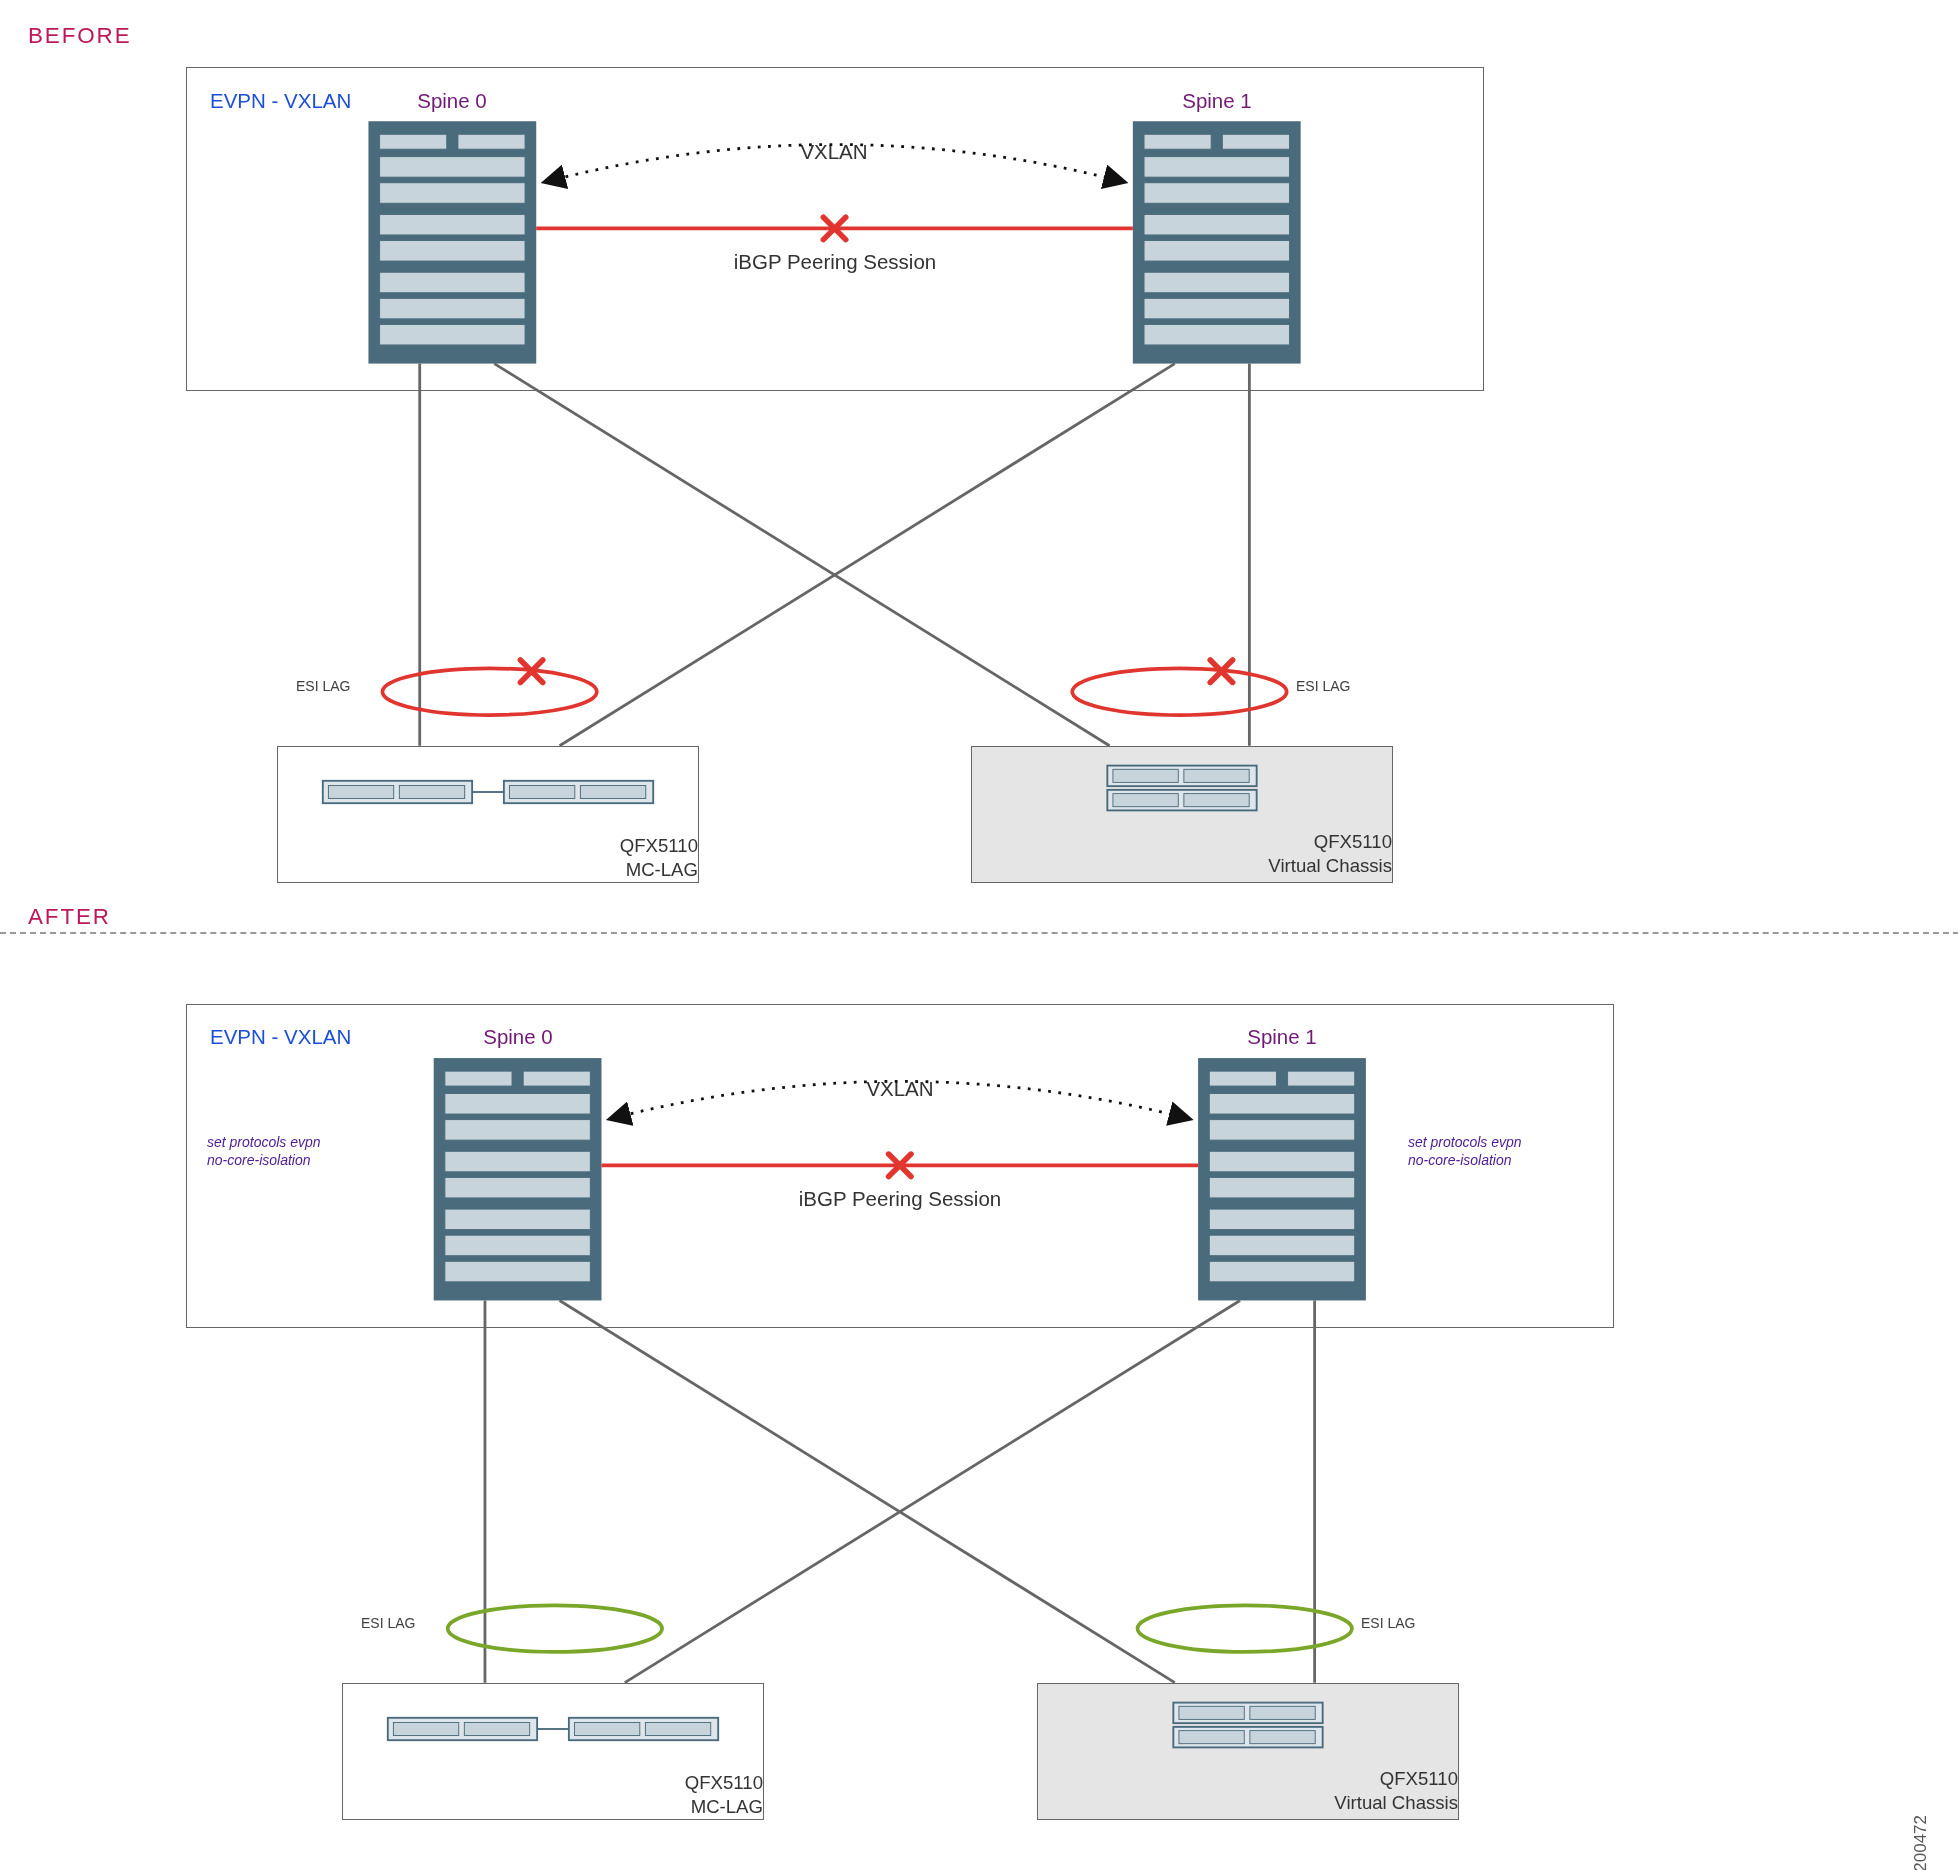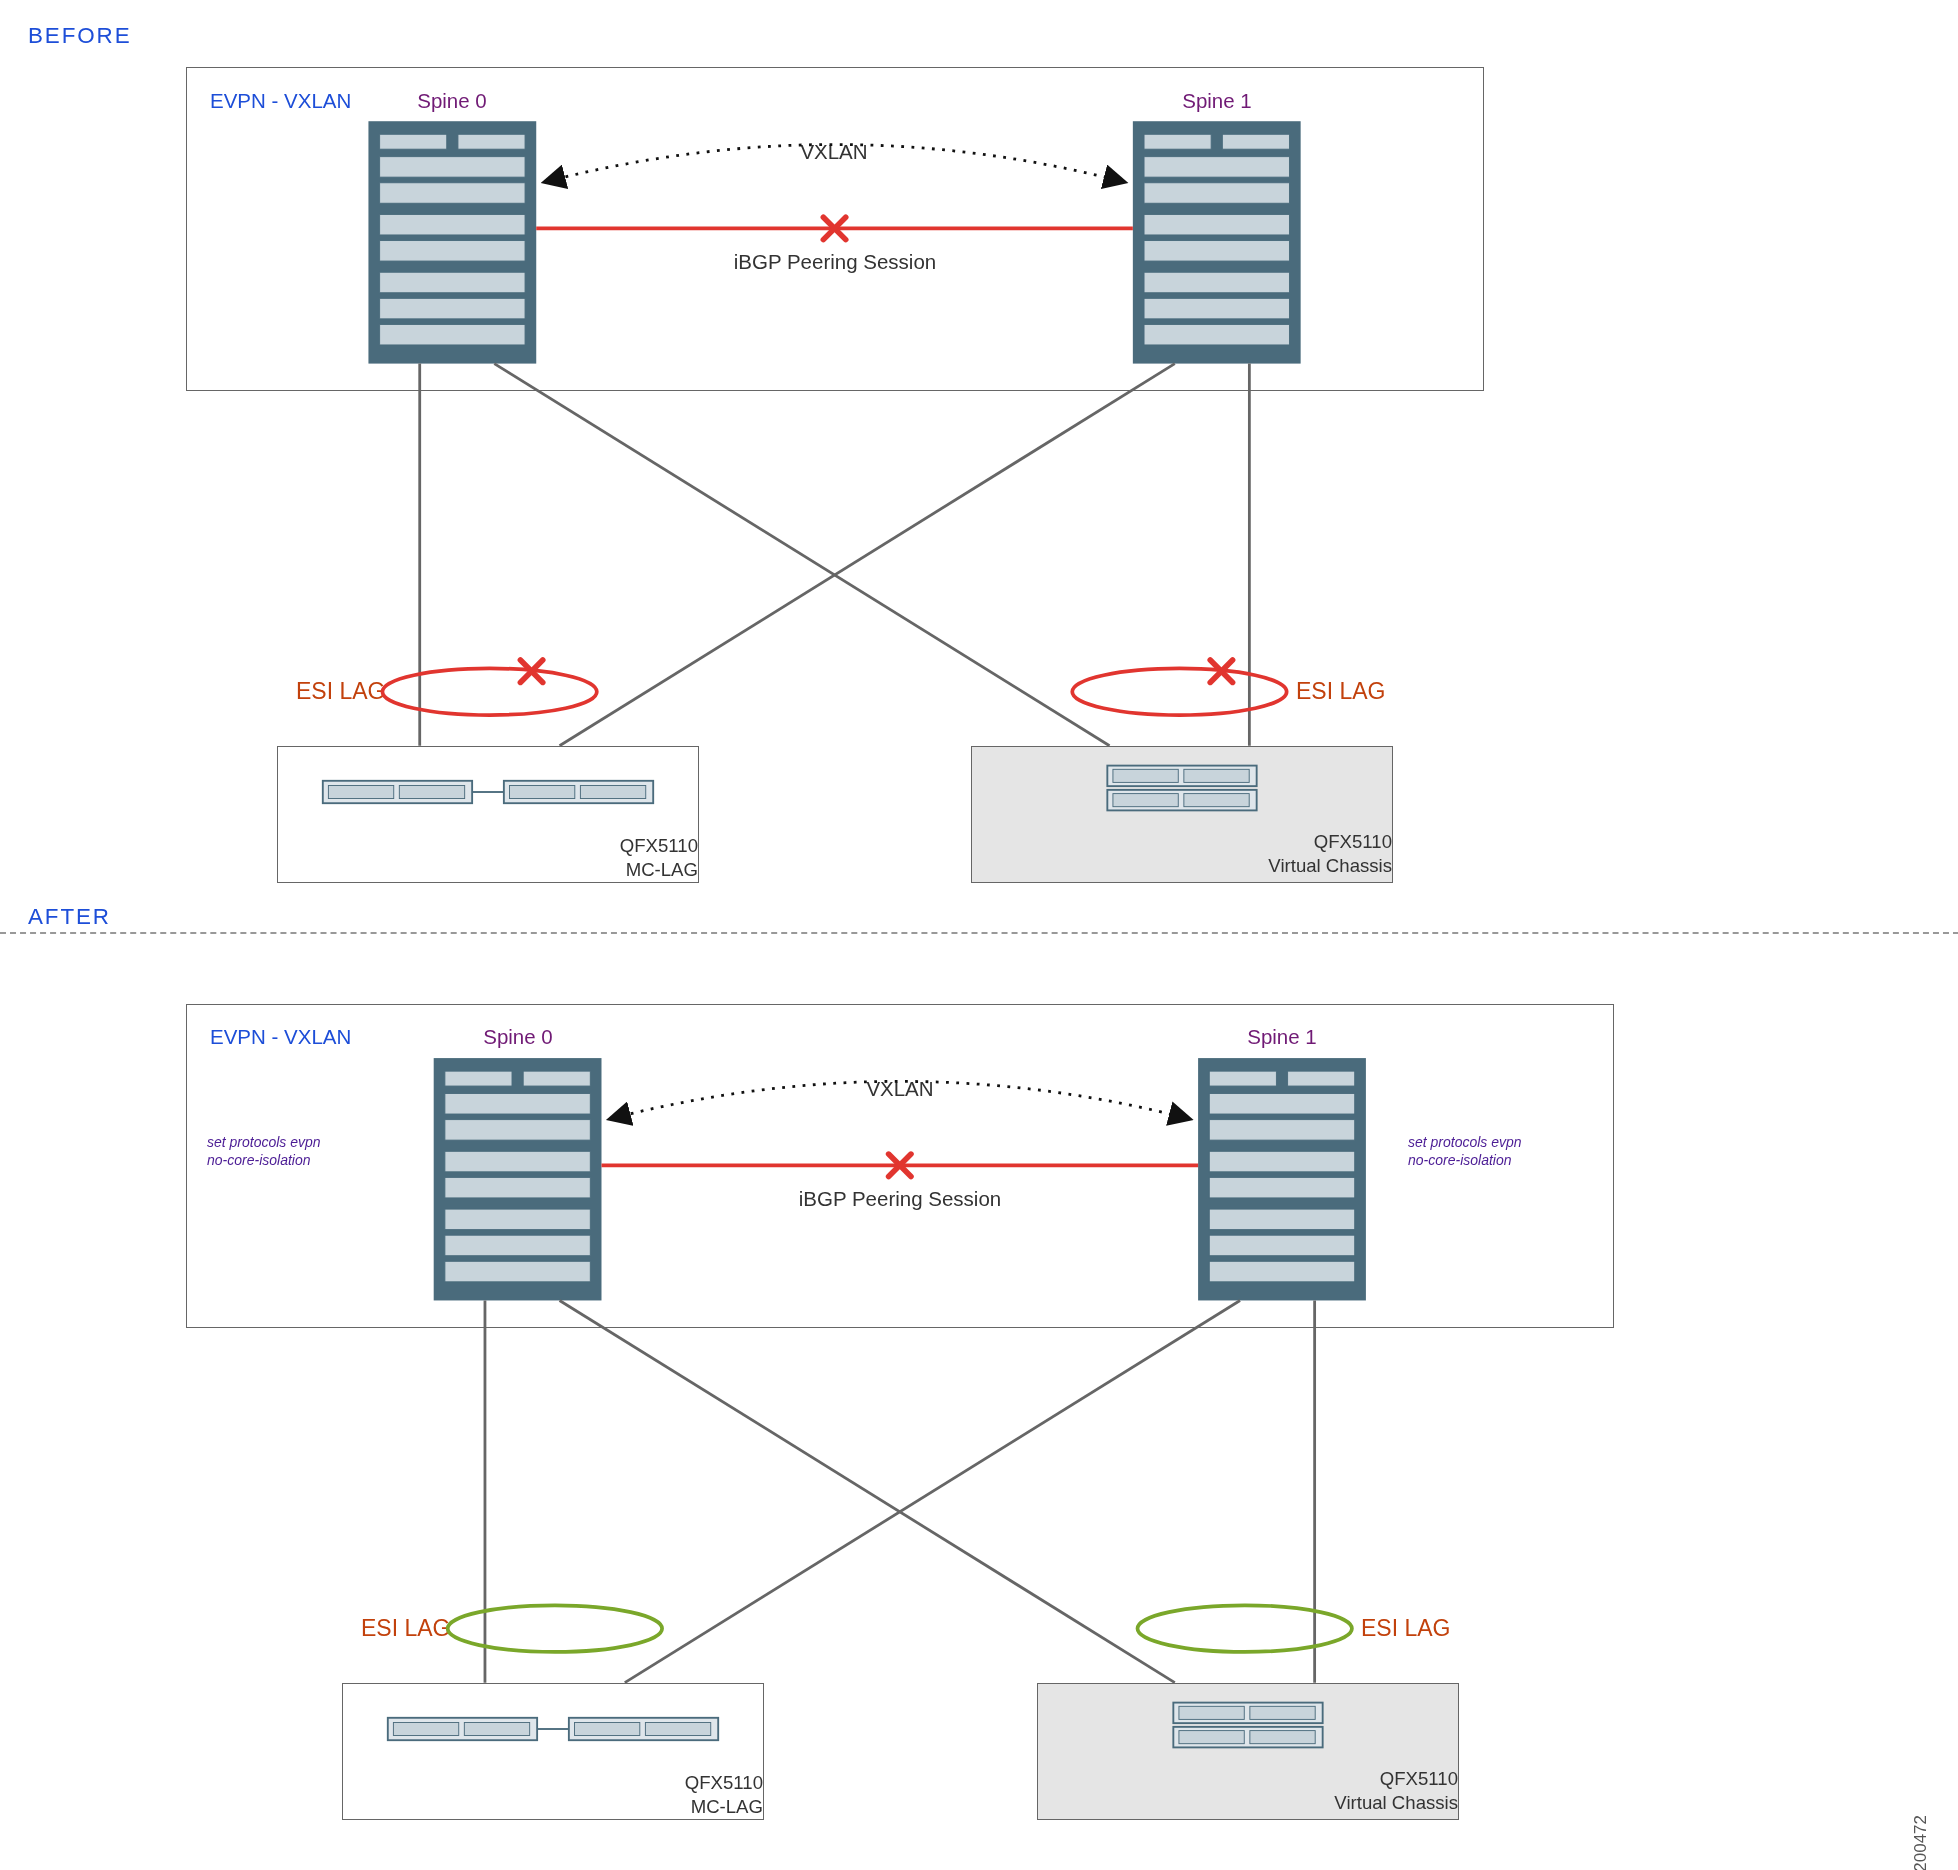--- a/index.html
+++ b/index.html
@@ -4,30 +4,30 @@
 <style>
   body {
     font-family: Arial, Helvetica, sans-serif;
     font-size: 20.5px;
     color: #333;
     background: #fff;
     margin: 0;
     padding: 28px;
   }
   .canvas { position: relative; width: 1903px; height: 1815px; }
-  .section-label { position: absolute; font-size: 22.4px; letter-spacing: 1.9px; color: #1d4ed8; }
+  .section-label { position: absolute; font-size: 22.4px; letter-spacing: 1.9px; color: #be185d; }
   .evpn-box { position: absolute; border: 1.9px solid #666; background: #fff; }
   .evpn-label { position: absolute; font-size: 20.5px; color: #1d4ed8; }
   .spine-label { position: absolute; font-size: 20.5px; text-align: center; width: 168px; color: #701a75; }
   .leaf-box { position: absolute; border: 1.9px solid #666; background: #fff; text-align: right; }
   .leaf-box.shaded { background: #e5e5e5; }
   .leaf-text { font-size: 18.6px; line-height: 1.25; margin-top: 9.3px; }
   .config-text { position: absolute; font-size: 14px; line-height: 1.3; color: #4c1d95; font-style: italic; }
   .mid-label { position: absolute; font-size: 20.5px; text-align: center; color: #333; }
-  .esi-label { position: absolute; font-size: 23px; color: #c2410c; }
+  .esi-label { position: absolute; font-size: 14px; color: #404040; }
   .divider { position: absolute; left: -28px; width: 1959px; border-top: 2.8px dashed #999; }
   .figid { position: absolute; font-size: 17px; color: #555; transform: rotate(-90deg); transform-origin: right bottom; }
   svg.overlay { position: absolute; left: 0; top: 0; pointer-events: none; }
   .switch-body { fill: #4a6b7c; }
   .switch-panel { fill: #c8d4db; stroke: #4a6b7c; stroke-width: 1; }
   .rack-body { fill: #dfe6eb; stroke: #4a6b7c; stroke-width: 2; }
   .rack-slot { fill: #c8d4db; stroke: #4a6b7c; stroke-width: 1; }
 </style>
 </head>
 <body>

